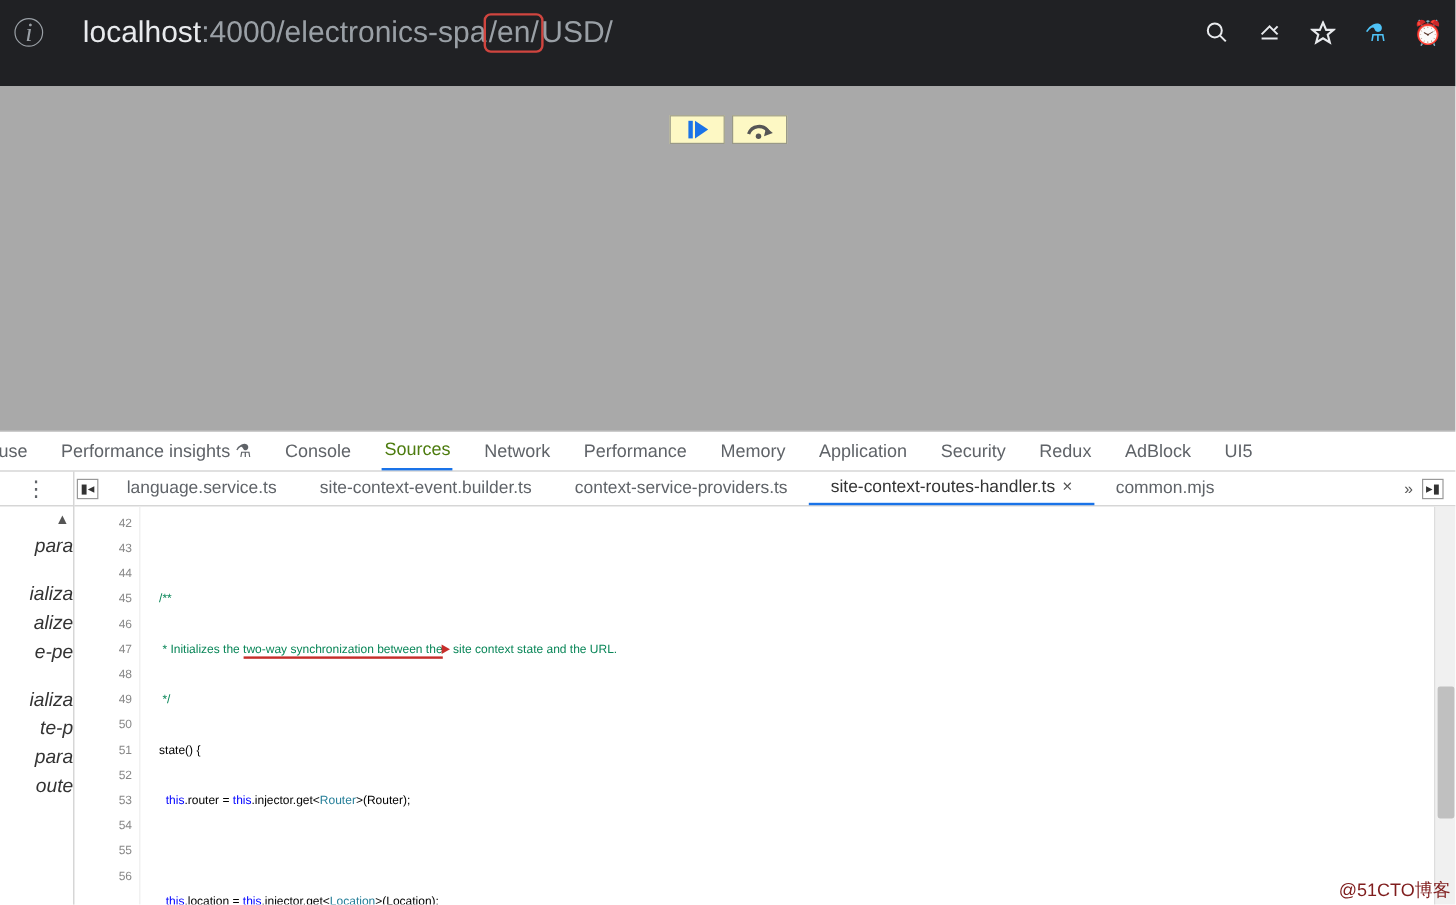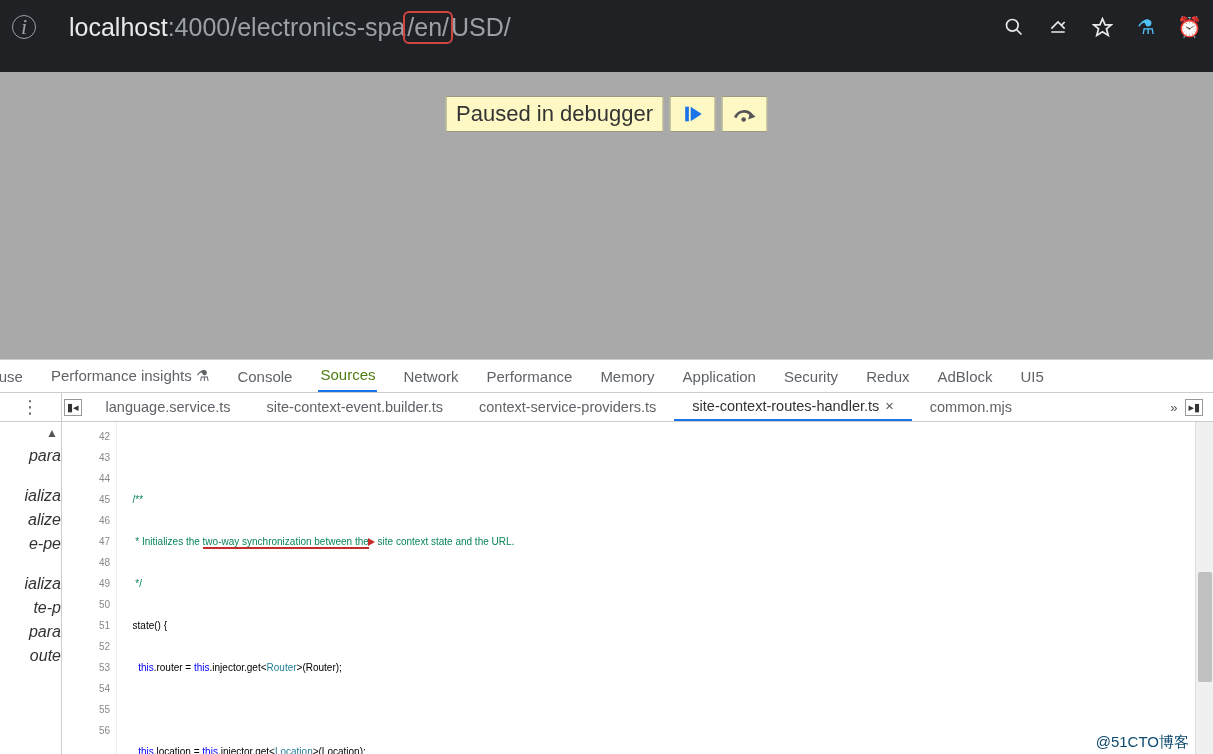--- a/index.html
+++ b/index.html
@@ -44,21 +44,21 @@
   .codelines { flex:1; padding-top:4px; white-space:pre; overflow:hidden; color:#000; }
   .cl { padding-left:10px; position:relative; }
   .c-com { color:#098658; }
   .c-this { color:#0000ff; }
   .c-teal { color:#267f99; }
   .underline-red { border-bottom:2px solid #c62d2a; }
   .red-arrow { display:inline-block; width:0; height:0; border-top:4px solid transparent; border-bottom:4px solid transparent; border-left:7px solid #c62d2a; margin-left:-1px; margin-bottom:-1px;}
   
   .vscroll { position:absolute; right:0; top:0; bottom:0; width:18px; background:#f0f0f0; border-left:1px solid #ddd; }
   .vscroll .thumb { background:#c0c0c0; width:14px; margin:0 auto; height:110px; margin-top:150px; border-radius:2px; }
-  .watermark { position:absolute; right:24px; bottom:2px; color:#0c4a6e; font-size:15px; pointer-events:none; }
+  .watermark { position:absolute; right:4px; bottom:2px; color:#7f1d1d; font-size:15px; pointer-events:none; }
 </style>
 </head>
 <body>
 
 <div class="browser-bar">
   <div class="omni-wrap">
     <span class="info-icon">i</span>
     <span class="url">
       <span class="host">localhost</span>
       <span class="rest">:4000/electronics-spa</span>
@@ -84,21 +84,20 @@
           <polygon points="12,2 15,9 22,9 16.5,13.5 18.5,21 12,17 5.5,21 7.5,13.5 2,9 9,9"></polygon>
         </svg>
       </span>
     <span class="ic" style="color:#4fc3f7;font-size:20px;">⚗</span>
     <span class="ic" style="color:#ffb300;font-size:20px;">⏰</span>
   </div>
 </div>
 
 <div class="page-area">
   <div class="debugger-banner">
-    <div class="debugger-box">Paused in debugger</div>
     <div class="debugger-btn">
       <svg width="22" height="22" viewBox="0 0 24 24">
           <rect x="4" y="4" width="4" height="16" fill="#1a73e8"></rect>
           <polygon points="10,4 22,12 10,20" fill="#1a73e8"></polygon>
         </svg>
     </div>
     <div class="debugger-btn">
       <svg width="26" height="22" viewBox="0 0 28 24">
           <path d="M4 16 A10 10 0 0 1 22 14" fill="none" stroke="#555" stroke-width="3"></path>
           <polygon points="20,10 26,15 18,18" fill="#555"></polygon>

